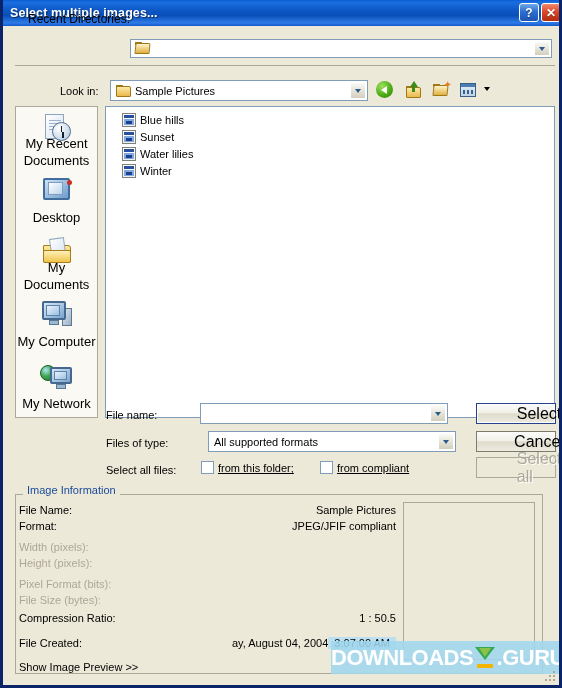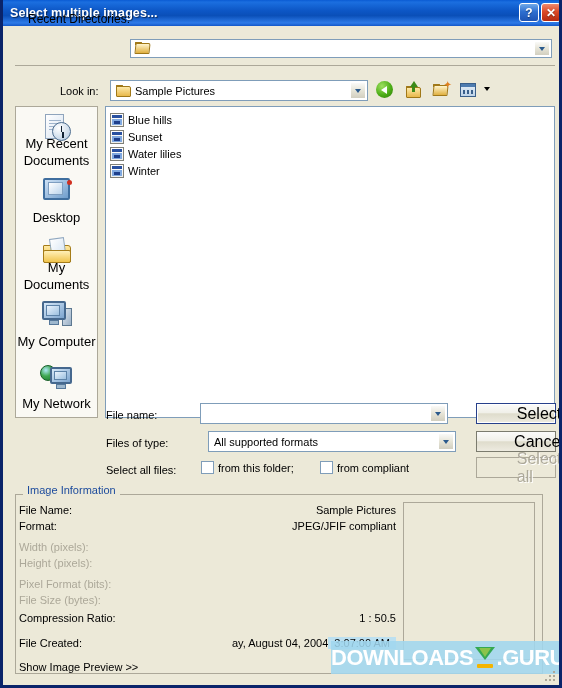--- a/index.html
+++ b/index.html
@@ -420,21 +420,21 @@
 
   
   #filelist {
     position: absolute;
     left: 102px; top: 106px;
     width: 450px; height: 312px;
     background: #FFFFFF;
     border: 1px solid #7F9DB9;
     box-sizing: border-box;
     overflow: hidden;
-    padding: 4px 0 0 4px;
+    padding: 4px 0 0 16px;
   }
   .file-row {
     height: 17px;
     display: flex;
     align-items: center;
     cursor: default;
   }
   .file-row .fname {
     font-size: 11px;
     color: #000;
@@ -521,20 +521,21 @@
     text-shadow: 1px 1px 0 #FFFFFF;
     border: 1px solid #ACA899;
     background: #ECE9D8;
   }
 
   .cb-wrap {
     position: absolute;
     display: flex;
     align-items: flex-end;
     cursor: default;
+    text-decoration: underline;
   }
   #cb-folder { left: 198px; top: 461px; }
   #cb-subfolders { left: 317px; top: 461px; }
   .cbox {
     width: 13px; height: 13px;
     background: #FFFFFF;
     border: 1px solid #7F9DB9;
     box-sizing: border-box;
     flex: none;
   }

